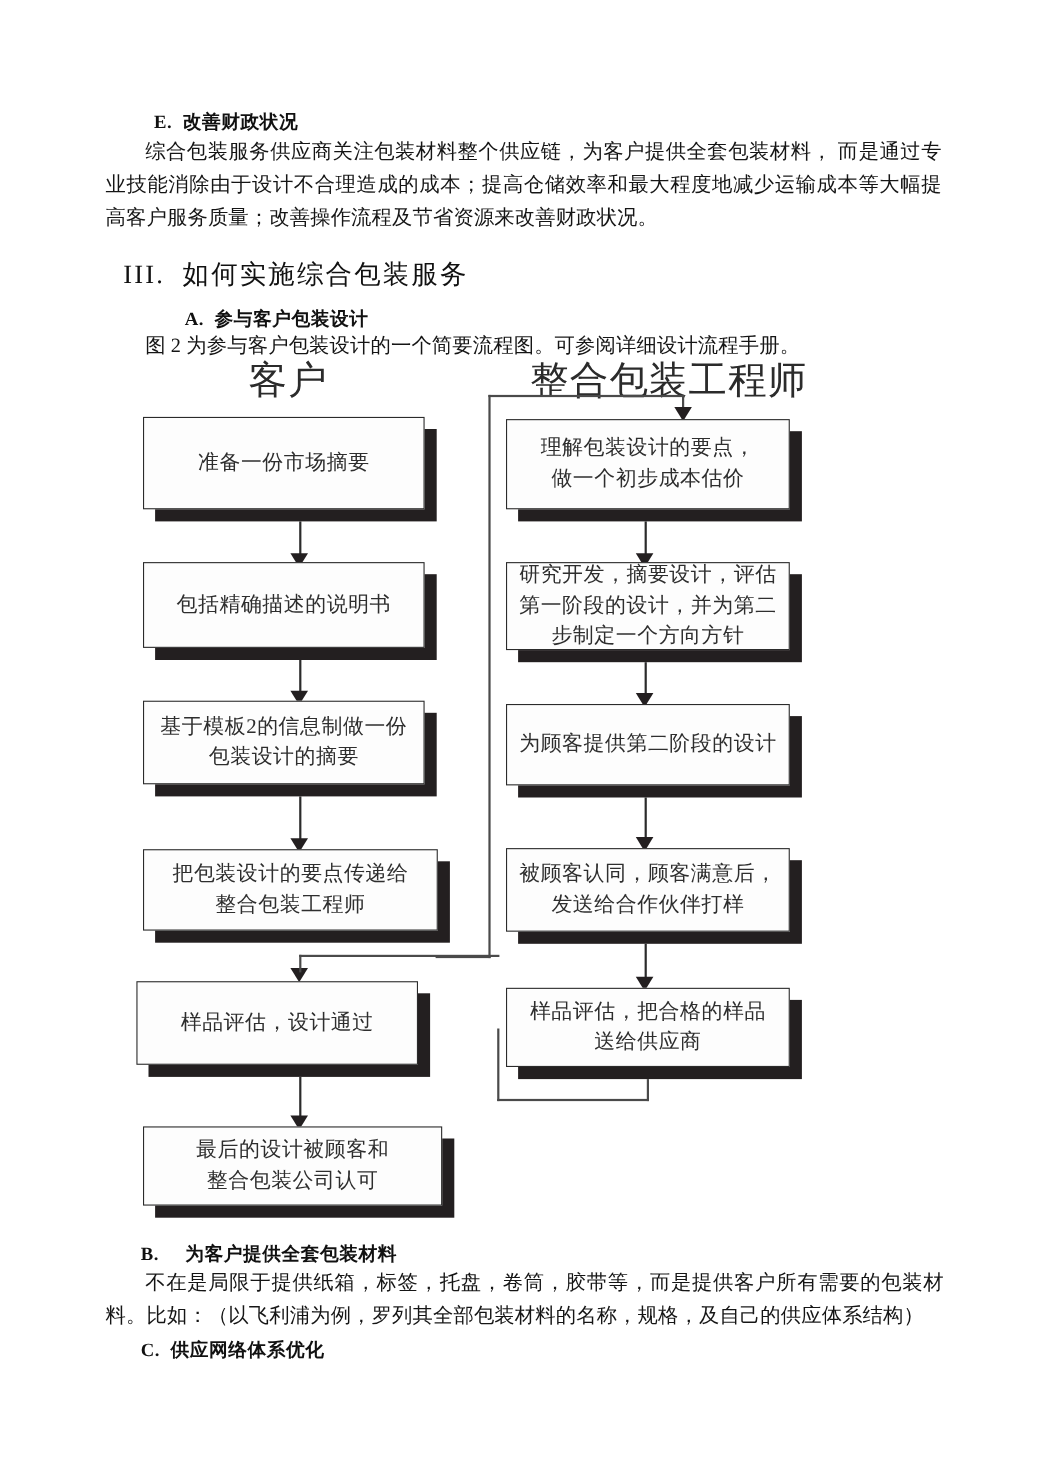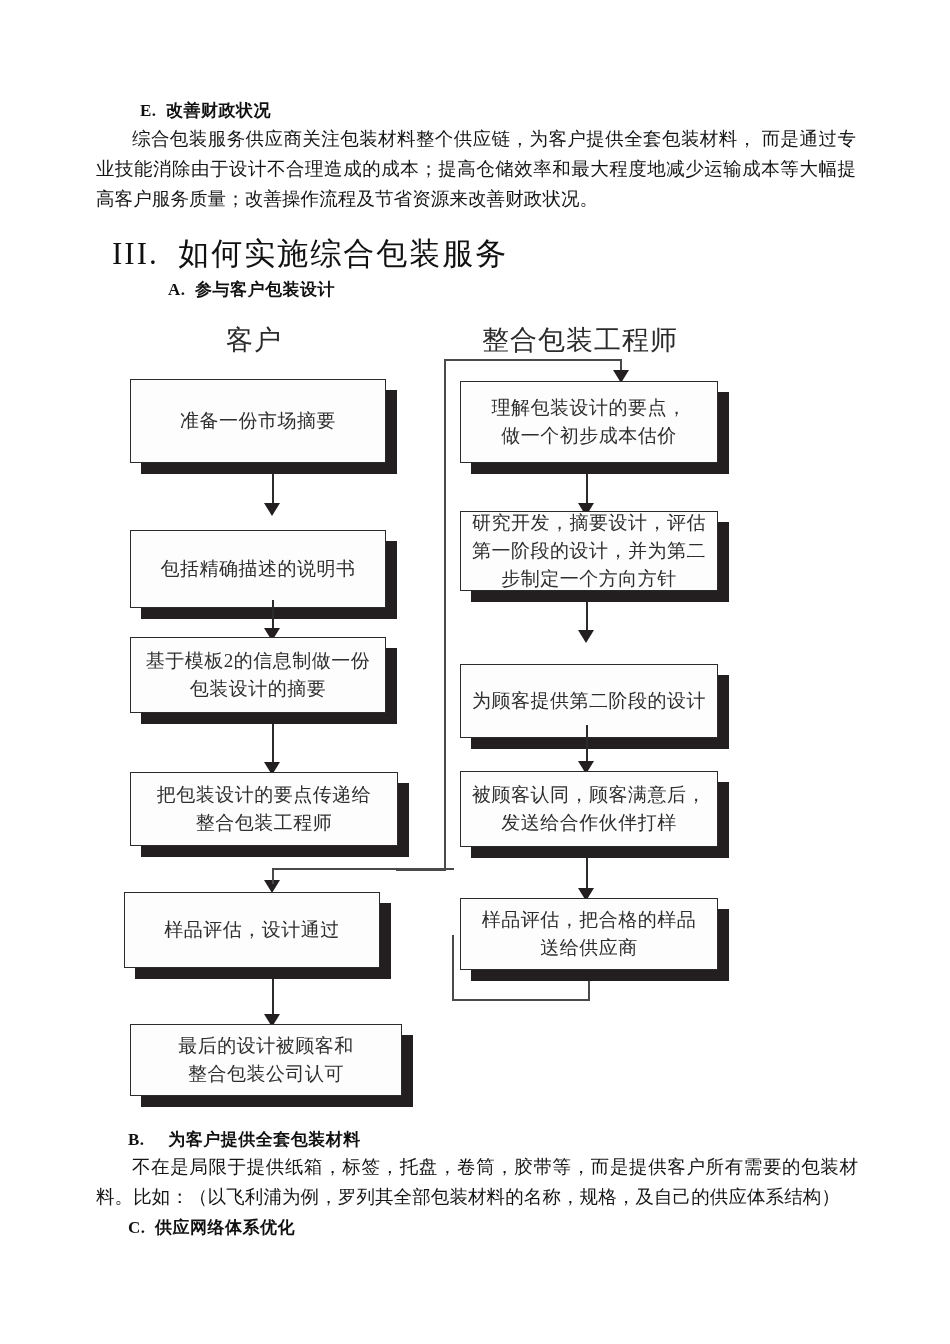--- a/index.html
+++ b/index.html
@@ -39,30 +39,30 @@
     line-height: 30px;
     color: #151515;
     text-align: justify;
     text-justify: inter-character;
     letter-spacing: 0.1px;
   }
   .body-par.indent { text-indent: 36px; }
 
   .roman-head {
     position: absolute;
-    font-size: 31px;
+    font-size: 24px;
     letter-spacing: 2px;
     color: #111;
     white-space: pre;
   }
 
   
   .lane-title {
     position: absolute;
-    font-size: 27px;
+    font-size: 35px;
     color: #2b2b2b;
     white-space: pre;
     letter-spacing: 1px;
   }
 
   
   .fbox {
     position: absolute;
     box-sizing: border-box;
     background: #fdfdfd;
@@ -109,41 +109,42 @@
 <div class="page">
 
   <div class="sub-head" style="left:140px; top:99px;">E.  改善财政状况</div>
 
   <div class="body-par indent" style="left:96px; top:124px; width:760px;">综合包装服务供应商关注包装材料整个供应链，为客户提供全套包装材料， 而是通过专业技能消除由于设计不合理造成的成本；提高仓储效率和最大程度地减少运输成本等大幅提高客户服务质量；改善操作流程及节省资源来改善财政状况。</div>
 
   <div class="roman-head" style="left:112px; top:233px;">III.  如何实施综合包装服务</div>
 
   <div class="sub-head" style="left:128px; top:278px;margin-left:40px;">A.  参与客户包装设计</div>
 
+  <div class="body-par indent" style="left:96px; top:300px; width:760px;">图 2 为参与客户包装设计的一个简要流程图。可参阅详细设计流程手册。</div>
 
   <div>
 
     <div class="lane-title" style="left:226px; top:322px;">客户</div>
     <div class="lane-title" style="left:482px; top:322px;">整合包装工程师</div>
 
     <div class="route h" style="left:444px; top:359px; width:178px;"></div>
 
     <div class="route v" style="left:620px; top:359px; height:14px;"></div>
     <div class="arrow-down" style="left:613px; top:370px;"></div>
 
     <div class="route v" style="left:444px; top:359px; height:512px;"></div>
 
     <div class="route h" style="left:396px; top:869px; width:50px;"></div>
 
     <div class="fbox" style="left:130px; top:379px; width:256px; height:84px;">准备一份市场摘要</div>
 
     <div class="conn vline" style="left:272px; top:474px; height:34px;"></div>
     <div class="arrow-down" style="left:264px; top:503px;"></div>
 
-    <div class="fbox" style="left:130px; top:530px; width:256px; height:78px;">包括精确描述的说明书</div>
+    <div class="fbox" style="left:130px; top:511px; width:256px; height:78px;">包括精确描述的说明书</div>
 
     <div class="conn vline" style="left:272px; top:600px; height:32px;"></div>
     <div class="arrow-down" style="left:264px; top:628px;"></div>
 
     <div class="fbox" style="left:130px; top:637px; width:256px; height:76px;">基于模板2的信息制做一份
 包装设计的摘要</div>
 
     <div class="conn vline" style="left:272px; top:724px; height:42px;"></div>
     <div class="arrow-down" style="left:264px; top:762px;"></div>
 
@@ -166,21 +167,21 @@
     <div class="conn vline" style="left:586px; top:474px; height:34px;"></div>
     <div class="arrow-down" style="left:578px; top:503px;"></div>
 
     <div class="fbox" style="left:460px; top:511px; width:258px; height:80px;">研究开发，摘要设计，评估
 第一阶段的设计，并为第二
 步制定一个方向方针</div>
 
     <div class="conn vline" style="left:586px; top:602px; height:32px;"></div>
     <div class="arrow-down" style="left:578px; top:630px;"></div>
 
-    <div class="fbox" style="left:460px; top:664px; width:258px; height:74px;">为顾客提供第二阶段的设计</div>
+    <div class="fbox" style="left:460px; top:640px; width:258px; height:74px;">为顾客提供第二阶段的设计</div>
 
     <div class="conn vline" style="left:586px; top:725px; height:40px;"></div>
     <div class="arrow-down" style="left:578px; top:761px;"></div>
 
     <div class="fbox" style="left:460px; top:771px; width:258px; height:76px;">被顾客认同，顾客满意后，
 发送给合作伙伴打样</div>
 
     <div class="conn vline" style="left:586px; top:858px; height:34px;"></div>
     <div class="arrow-down" style="left:578px; top:888px;"></div>
 

